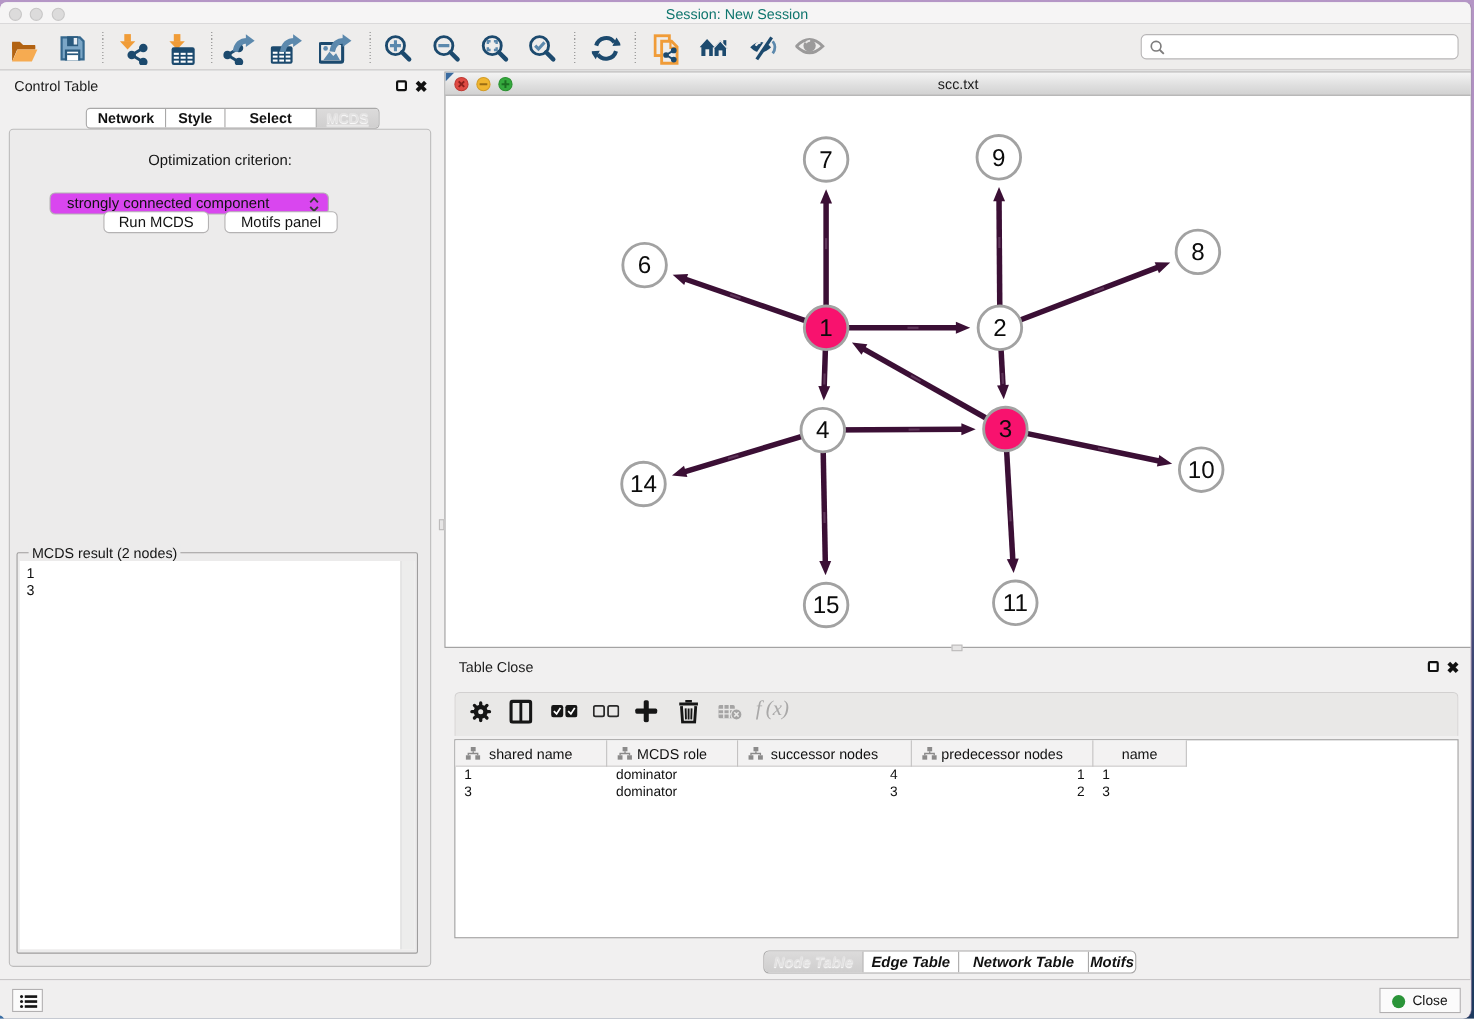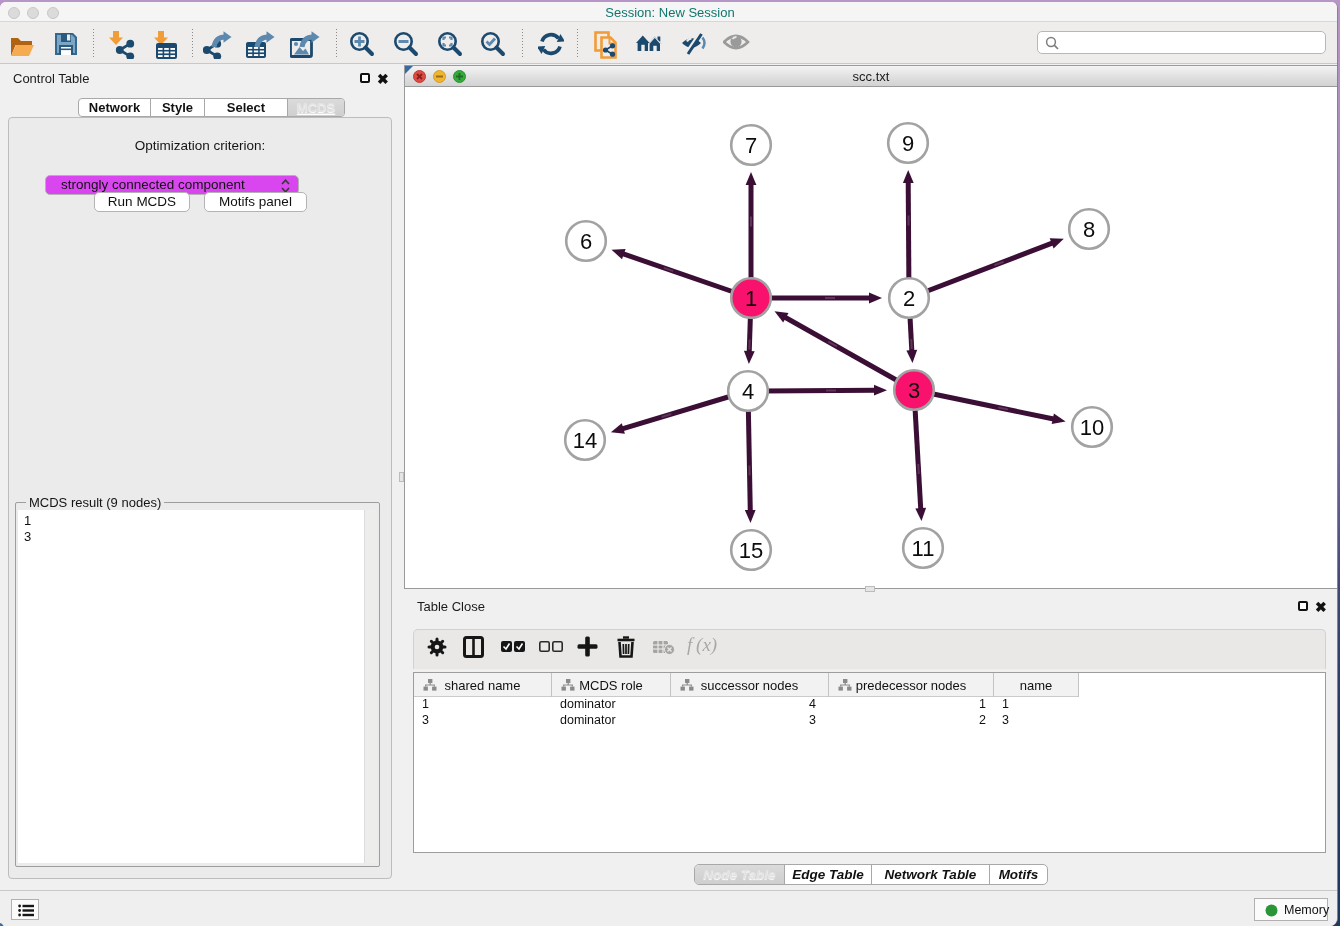--- a/index.html
+++ b/index.html
@@ -250,21 +250,21 @@
 </div>
 <div id="cpBody">
 <div id="optLabel">Optimization criterion:</div>
 <div id="combo">strongly connected component<svg class="abs" style="right:8px;top:3px" width="9" height="14" viewBox="0 0 9 14">
             <path d="M1 5 L4.5 1.2 L8 5" fill="none" stroke="#3a3a3a" stroke-width="1.7"></path>
             <path d="M1 9 L4.5 12.8 L8 9" fill="none" stroke="#3a3a3a" stroke-width="1.7"></path>
           </svg></div>
 <div class="btn" style="left:85px;top:74px;width:96px">Run MCDS</div>
 <div class="btn" style="left:195px;top:74px;width:103px">Motifs panel</div>
 <div id="fieldset">
-          <div id="legend">MCDS result (9 nodes)</div>
+          <div id="legend">MCDS result (2 nodes)</div>
           <div id="resultbox">1<br>3<div id="resScroll"></div></div>
         </div>
 </div>
 <div id="netwin">
 <div id="nettitle">
 
 <div class="mac" style="left:8px;background:#df4a43;border:1px solid #c03a34">
             <svg width="11" height="11" viewBox="0 0 11 11" style="position:absolute;left:0;top:0">
               <path d="M3 3 L8 8 M8 3 L3 8" stroke="#8c1f1b" stroke-width="1.8"></path>
             </svg>
@@ -472,38 +472,38 @@
           <div class="tcell" style="left:146px">dominator</div>
           <div class="tcell" style="left:257px;width:145px;text-align:right">3</div>
           <div class="tcell" style="left:415px;width:157px;text-align:right">2</div>
           <div class="tcell" style="left:588px">3</div>
         </div>
 </div>
 <div id="btabs">
 <div class="btab btabsel" style="width:89px">Node Table</div>
 <div class="btab" style="width:87px">Edge Table</div>
 <div class="btab" style="width:118px">Network Table</div>
-<div class="btab" style="width:58px">Motifs</div>
+<div class="btab" style="width:43px">Motifs</div>
 </div>
 <div id="status">
 <div id="lbtn">
           <svg class="abs" style="left:6px;top:4px" width="16" height="13" viewBox="0 0 16 13">
             <g fill="#161616">
               <circle cx="1.6" cy="2" r="1.4"></circle>
               <circle cx="1.6" cy="6.5" r="1.4"></circle>
               <circle cx="1.6" cy="11" r="1.4"></circle>
               <rect x="4.5" y="0.8" width="11.5" height="2.4"></rect>
               <rect x="4.5" y="5.3" width="11.5" height="2.4"></rect>
               <rect x="4.5" y="9.8" width="11.5" height="2.4"></rect>
             </g>
           </svg>
         </div>
 <div id="membtn">
           <svg class="abs" style="left:10px;top:5px" width="13" height="13" viewBox="0 0 13 13">
             <circle cx="6.5" cy="6.5" r="6" fill="#2a9438"></circle>
           </svg>
-          <span style="position:absolute;left:29px;top:4px">Memory</span>
+          <span style="position:absolute;left:29px;top:4px">Close</span>
         </div>
 </div>
 <svg class="abs" style="left:-4px;top:921px" width="10" height="10" viewBox="0 0 10 10">
         <circle cx="3" cy="7" r="5" fill="#3a6ea5"></circle>
       </svg>
 </div>
   </div>
 </body></html>

